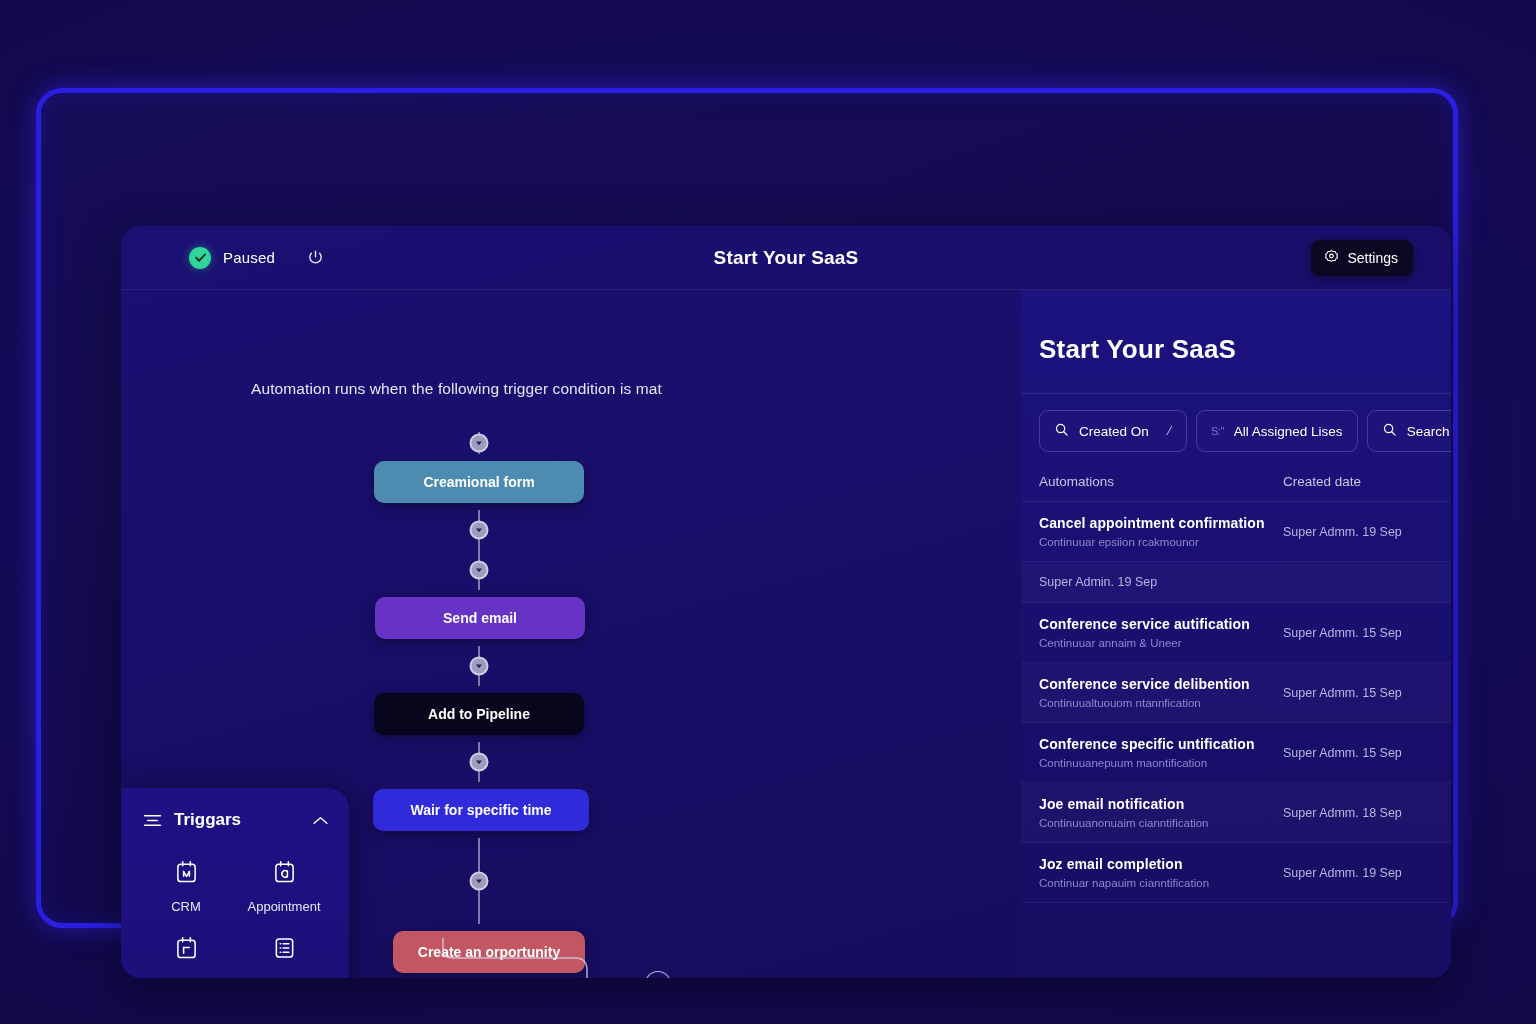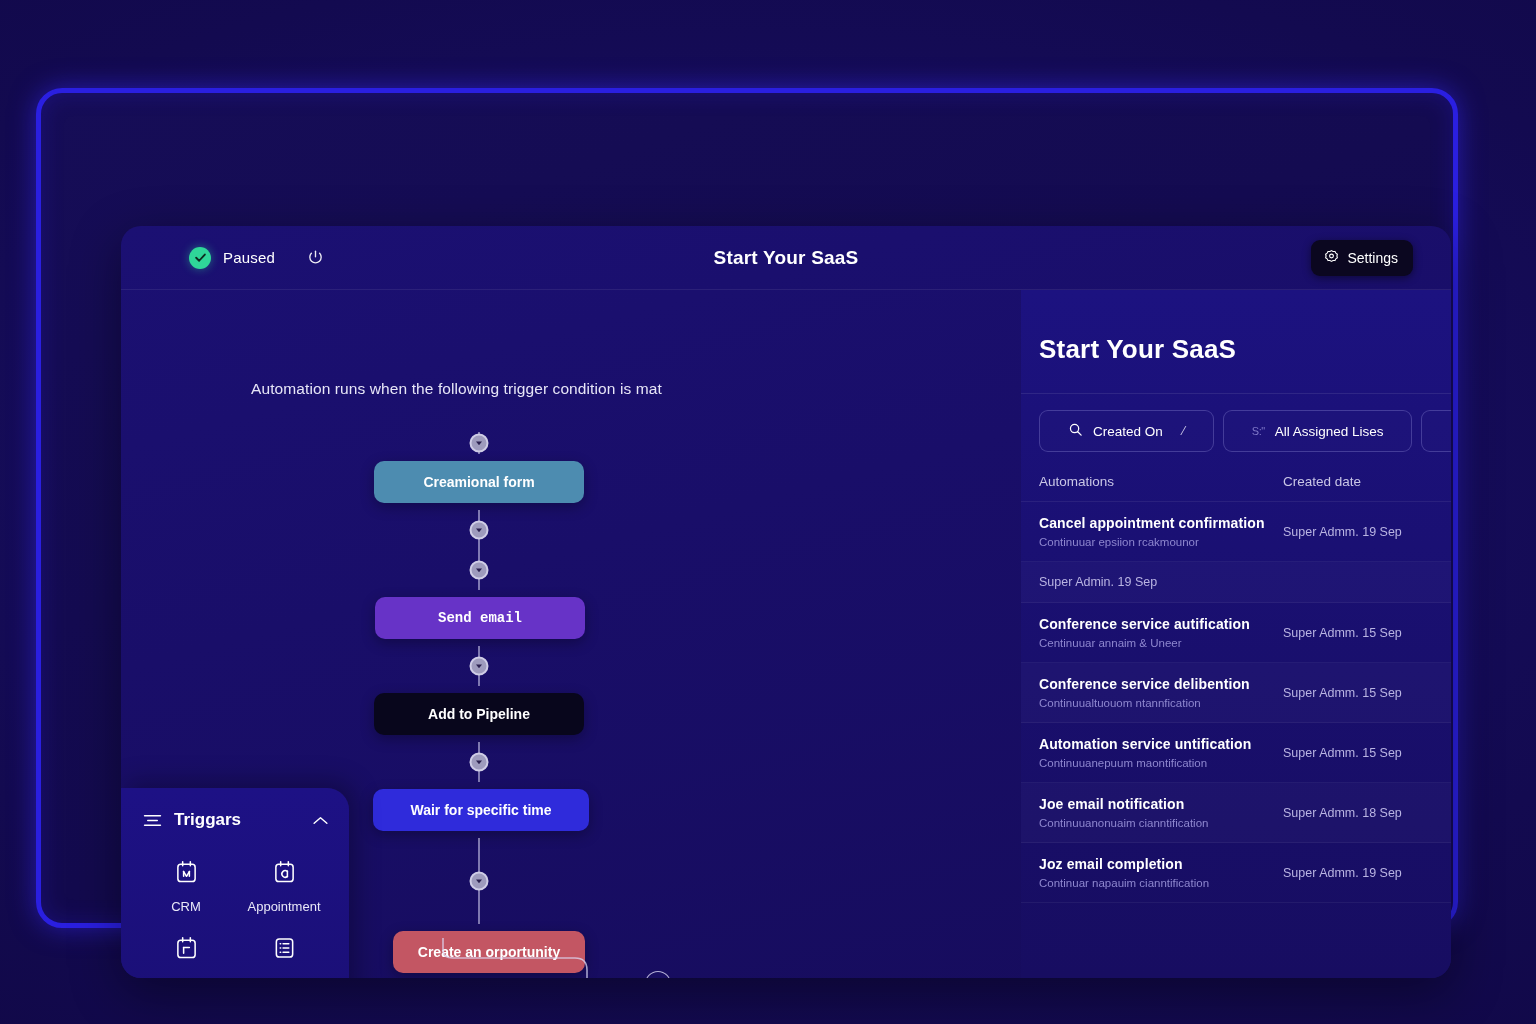--- a/index.html
+++ b/index.html
@@ -92,21 +92,21 @@
     width: 210px; height: 42px;
     border-radius: 10px;
     display:flex; align-items:center; justify-content:center;
     color:#fff; font-size: 14px; font-weight: 700;
     margin: 7px auto;
     cursor: pointer;
     box-shadow: 0 4px 14px rgba(0,0,0,.30);
   }
   .n-teal   { background: #4d8cb0; }
   .n-purple { background: #5b2398; }
-  .n-violet { background: #6733c7; font-family: Liberation Mono, monospace; }
+  .n-violet { background: #6733c7; }
   .n-black  { background: #08061c; }
   .n-blue   { background: #2f2bdb; }
   .n-red    { background: #c35663; }
 
   .connector {
     position: relative;
     width: 2px; height: 40px;
     margin: 0 auto;
     background: rgba(214,212,240,.55);
   }
@@ -186,21 +186,21 @@
     background: rgba(255,255,255,.09);
   }
   #filters {
     display:flex; gap: 9px; padding: 16px 16px 0 18px;
   }
   .pill {
     border: 1px solid rgba(160,155,230,.30);
     border-radius: 9px;
     height: 42px;
     display:flex; align-items:center; gap: 10px;
-    padding: 0 28px;
+    padding: 0 14px;
     color:#ffffff; font-size: 13.5px;
     cursor: pointer;
     background: rgba(255,255,255,.012);
     white-space: nowrap;
   }
   .pill svg { width: 15px; height: 15px; flex: none; }
   .pill .pill-caret { margin-left: 10px; color:#cfcbe9; font-size: 12px; }
   .pill-prefix { color:#7f78c8; font-size: 11px; letter-spacing:-.5px; }
   #pill-created { flex: 0 0 148px; }
   #pill-assigned { flex: 0 0 134px; }
@@ -479,21 +479,21 @@
           </div>
           <div class="trow">
             <div class="cell-main">
               <div class="r-title">Conference service delibention</div>
               <div class="r-sub">Continuualtuouom ntannfication</div>
             </div>
             <div class="cell-date">Super Admm. 15 Sep</div>
           </div>
           <div class="trow">
             <div class="cell-main">
-              <div class="r-title">Automation service untification</div>
+              <div class="r-title">Conference specific untification</div>
               <div class="r-sub">Continuuanepuum maontification</div>
             </div>
             <div class="cell-date">Super Admm. 15 Sep</div>
           </div>
           <div class="trow">
             <div class="cell-main">
               <div class="r-title">Joe email notification</div>
               <div class="r-sub">Continuuanonuaim cianntification</div>
             </div>
             <div class="cell-date">Super Admm. 18 Sep</div>

